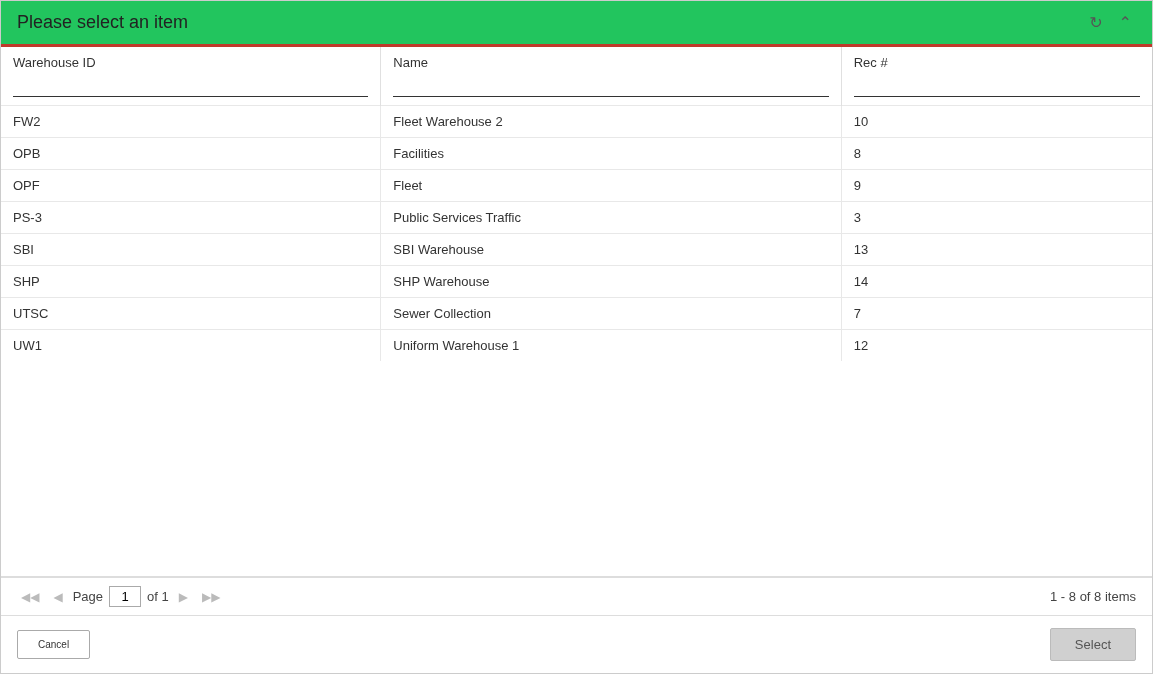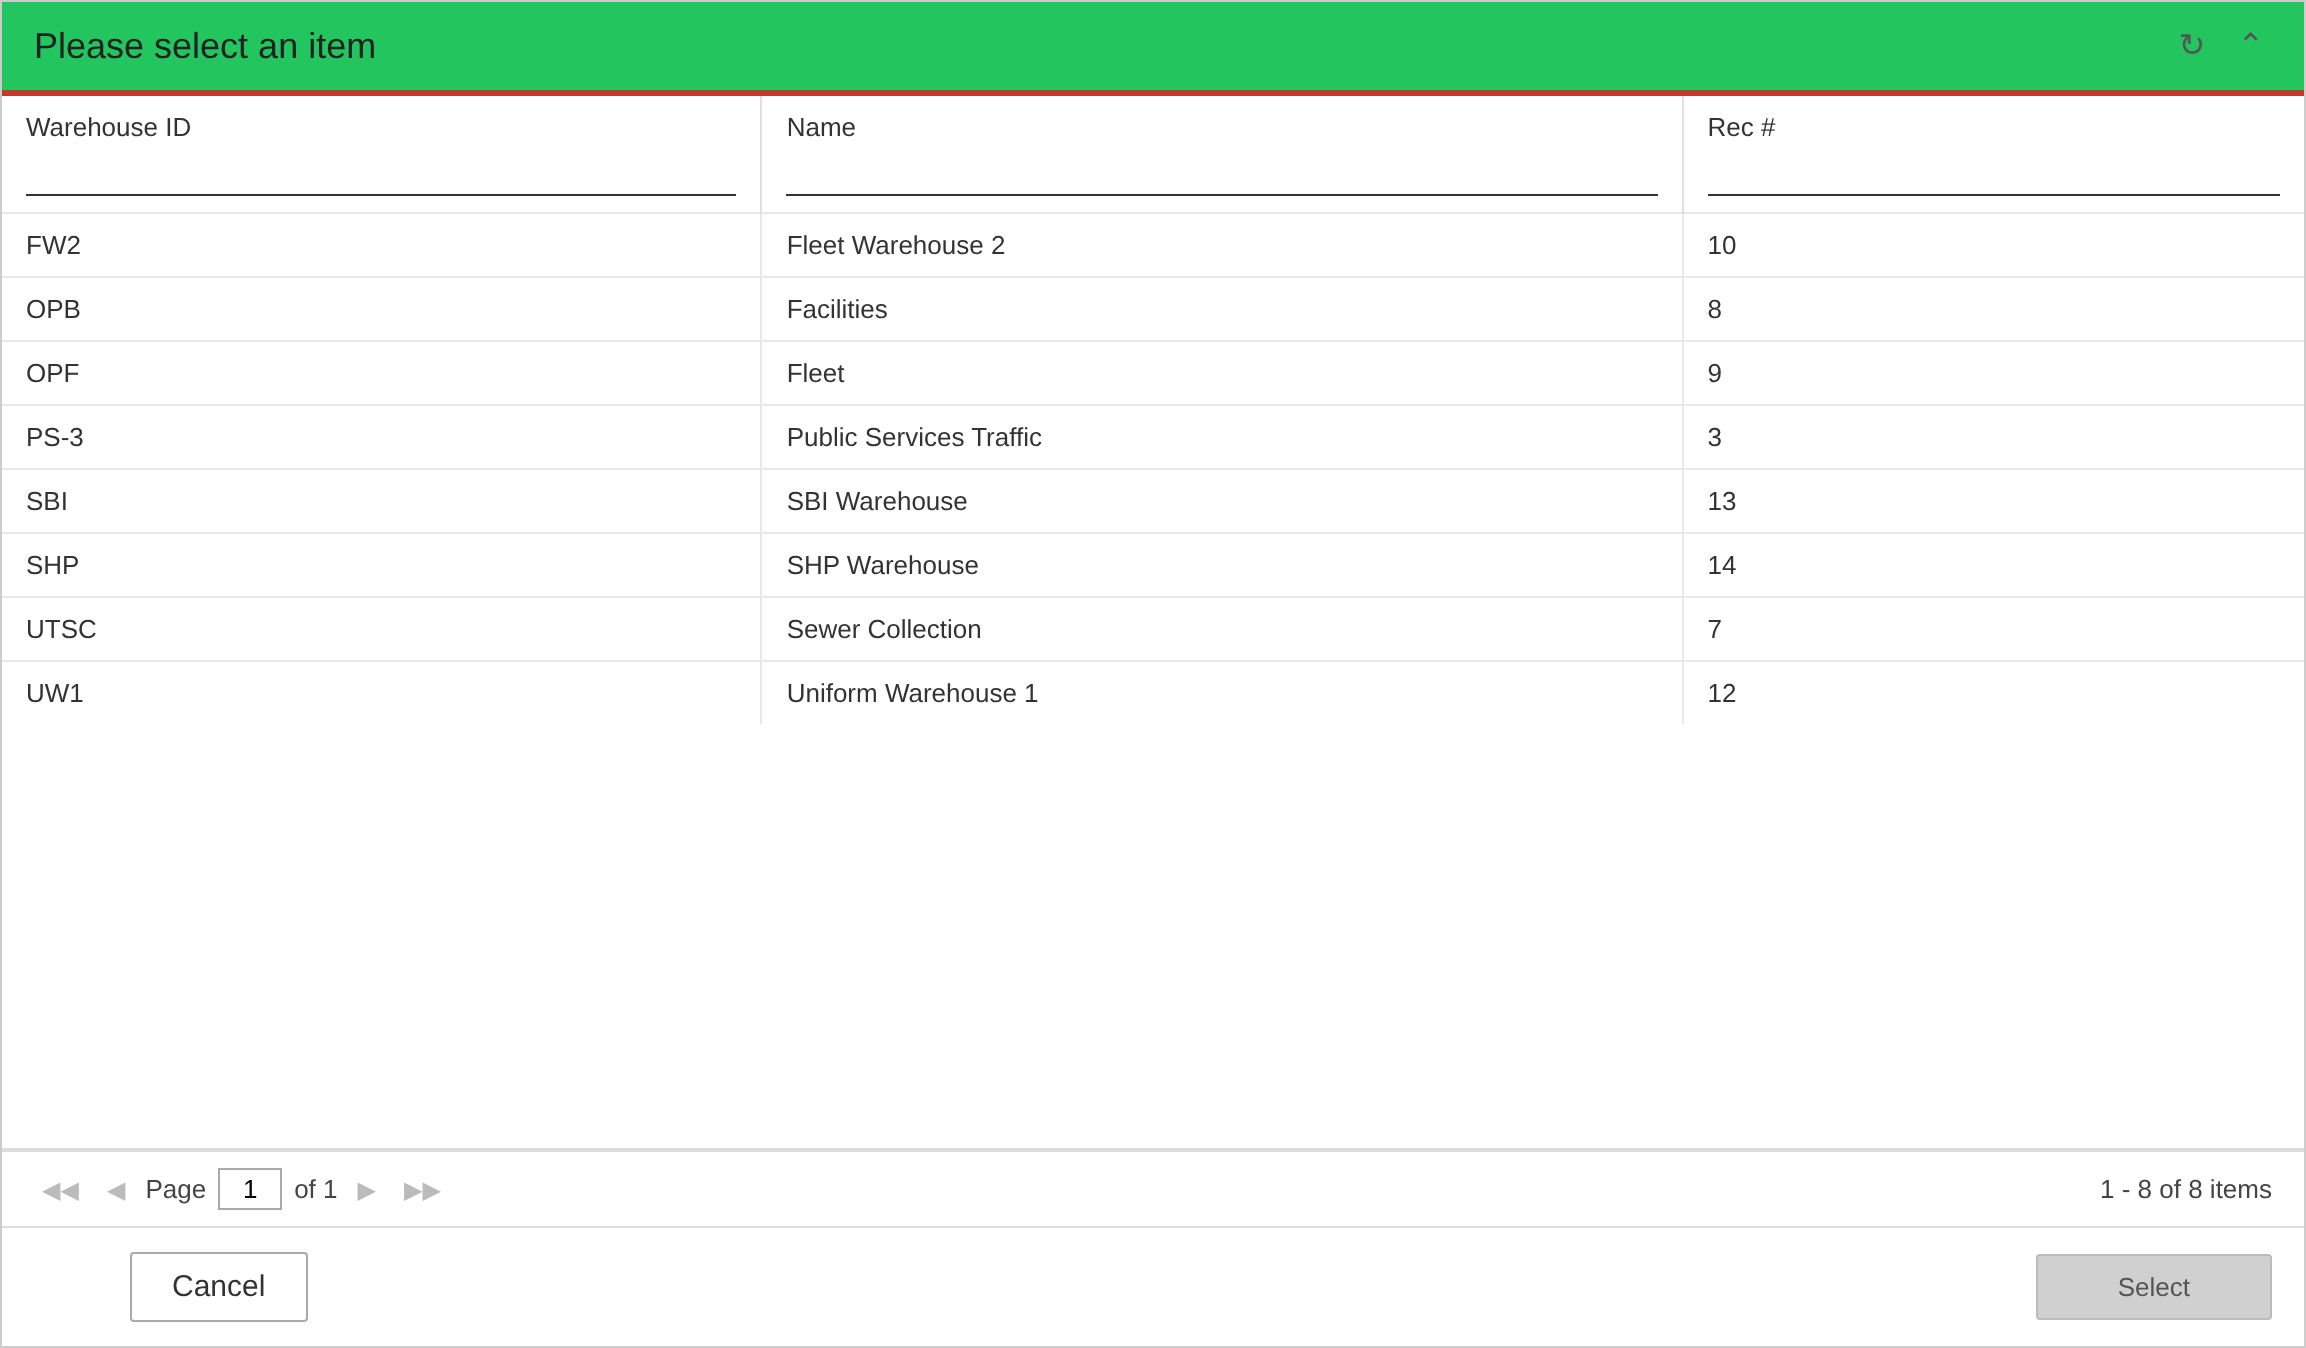--- a/index.html
+++ b/index.html
@@ -157,30 +157,29 @@
       align-items: center;
       justify-content: space-between;
       padding: 12px 16px;
       background: #fff;
       border-top: 1px solid #ddd;
     }
     .btn-cancel {
       background: #fff;
       border: 1px solid #aaa;
       padding: 8px 20px;
-      font-size: 15px;
+      font-size: 10px;
       cursor: pointer;
       color: #333;
       border-radius: 2px;
-      margin-left: 48px;
     }
     .btn-select {
       background: #d0d0d0;
       border: 1px solid #bbb;
-      padding: 8px 40px;
+      padding: 8px 24px;
       font-size: 13px;
       cursor: pointer;
       color: #555;
       border-radius: 2px;
     }
     
     .table-wrapper::-webkit-scrollbar { width: 8px; }
     .table-wrapper::-webkit-scrollbar-track { background: #f0f0f0; }
     .table-wrapper::-webkit-scrollbar-thumb { background: #bbb; }
   </style>

